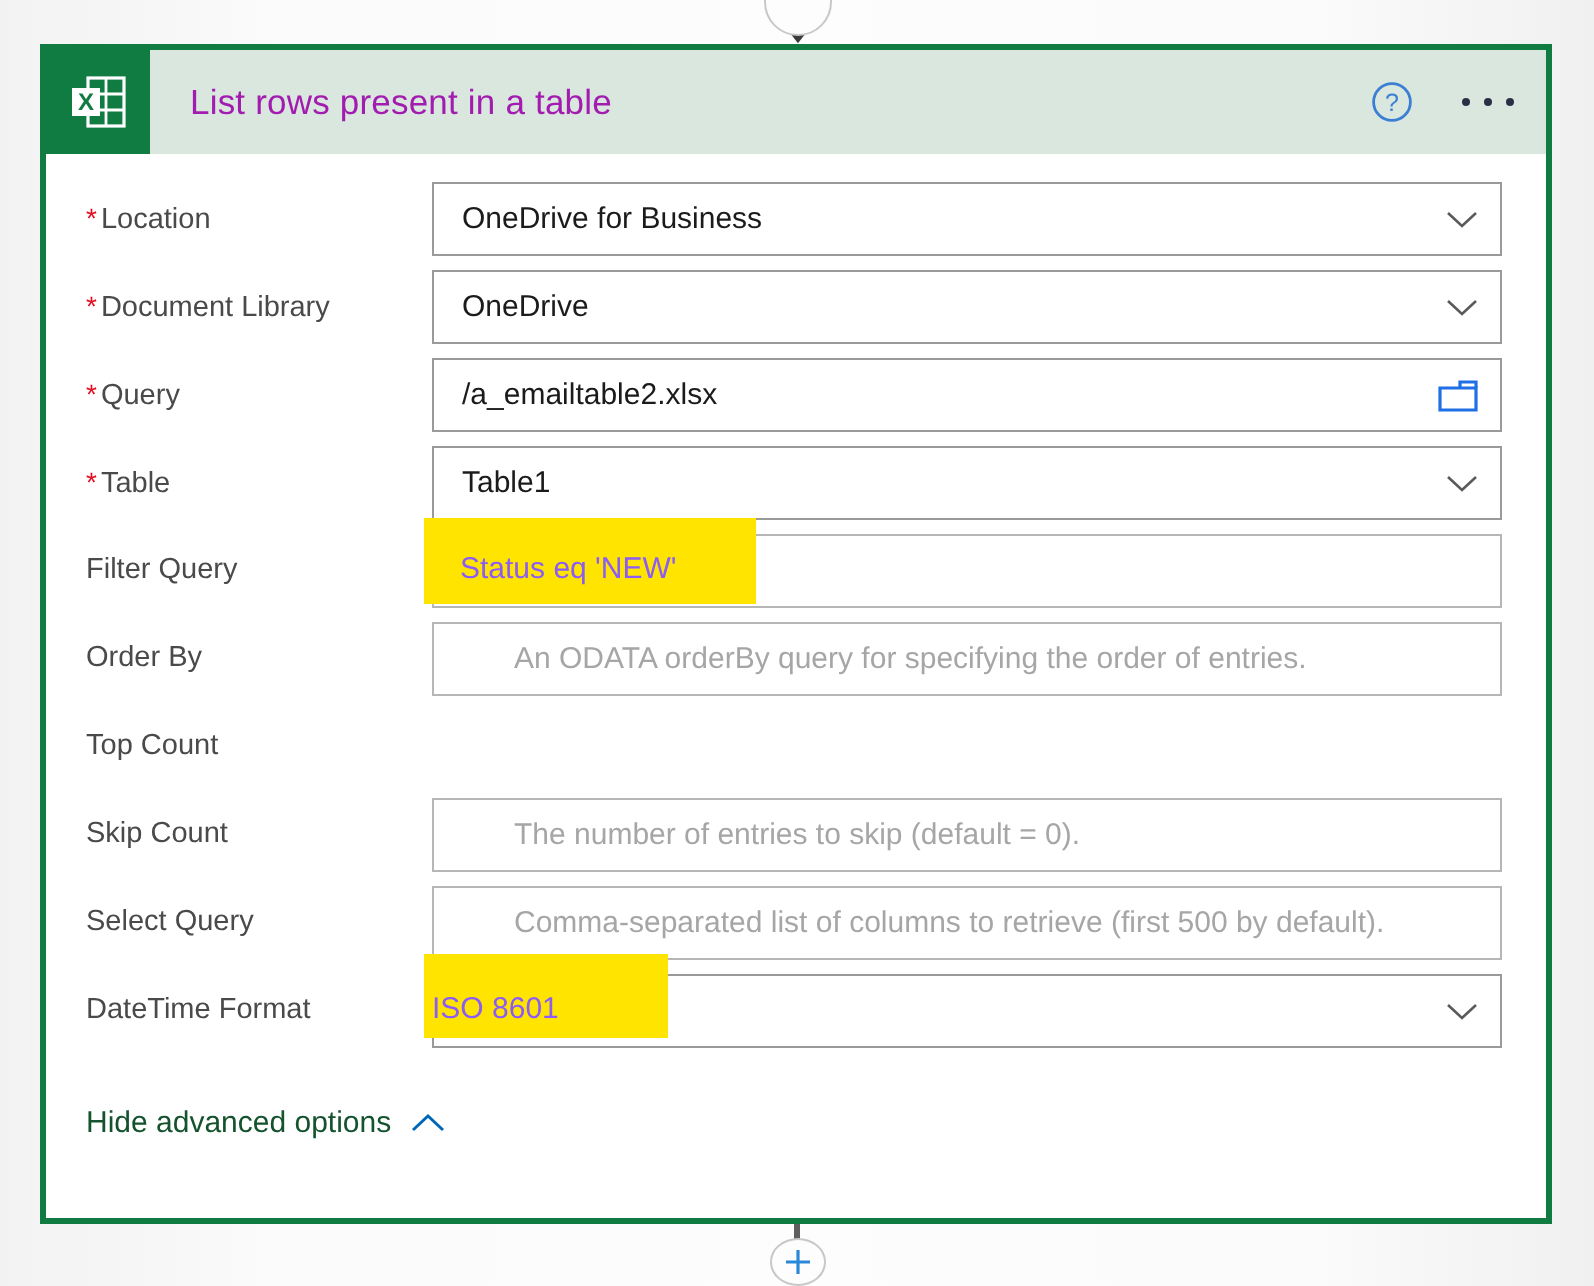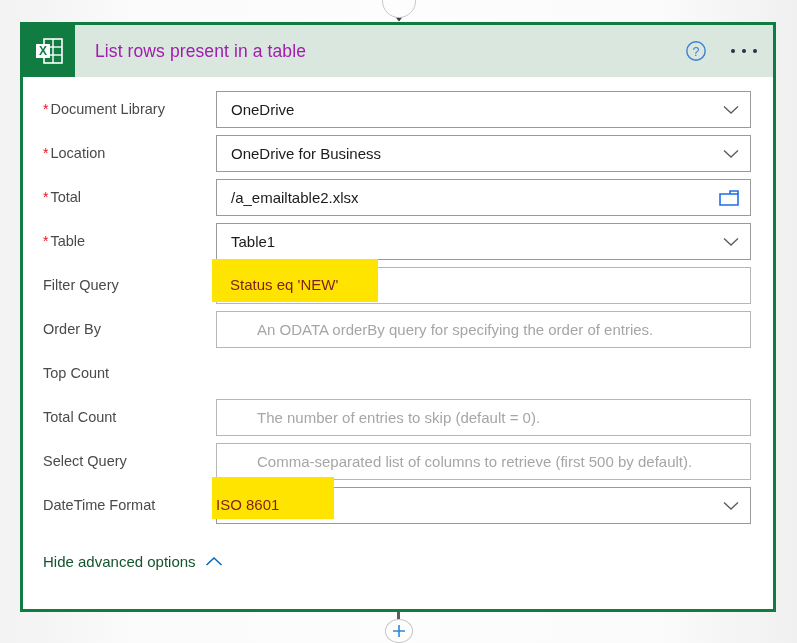--- a/index.html
+++ b/index.html
@@ -175,21 +175,21 @@
   .highlight-mark {
     position: absolute;
     background: #ffe400;
     z-index: 4;
     pointer-events: none;
   }
   .highlight-text {
     position: absolute;
     z-index: 5;
     font-size: 15px;
-    color: #7f1d1d;
+    color: #8b5cf6;
     white-space: nowrap;
     pointer-events: none;
   }
 
   
   .advanced-toggle {
     display: flex;
     align-items: center;
     gap: 9px;
     margin: 22px 0 0 2px;
@@ -262,45 +262,45 @@
           <i></i>
           <i></i>
       </span>
     </div>
   </div>
 
   <div class="card-body">
 
     <div class="form-row">
       <div class="field-label">
+        <span class="req">*</span><span>Location</span>
+      </div>
+      <div class="field-control">
+        <div class="field-box">OneDrive for Business</div>
+        <svg class="chevron-down-icon" width="16" height="10" viewBox="0 0 16 10">
+          <path d="M1 1.5 L8 8 L15 1.5" fill="none" stroke="#5a5a5a" stroke-width="1.3"></path>
+        </svg>
+      </div>
+    </div>
+
+    <div class="form-row">
+      <div class="field-label">
         <span class="req">*</span><span>Document Library</span>
       </div>
       <div class="field-control">
         <div class="field-box">OneDrive</div>
         <svg class="chevron-down-icon" width="16" height="10" viewBox="0 0 16 10">
           <path d="M1 1.5 L8 8 L15 1.5" fill="none" stroke="#5a5a5a" stroke-width="1.3"></path>
         </svg>
       </div>
     </div>
 
     <div class="form-row">
       <div class="field-label">
-        <span class="req">*</span><span>Location</span>
-      </div>
-      <div class="field-control">
-        <div class="field-box">OneDrive for Business</div>
-        <svg class="chevron-down-icon" width="16" height="10" viewBox="0 0 16 10">
-          <path d="M1 1.5 L8 8 L15 1.5" fill="none" stroke="#5a5a5a" stroke-width="1.3"></path>
-        </svg>
-      </div>
-    </div>
-
-    <div class="form-row">
-      <div class="field-label">
-        <span class="req">*</span><span>Total</span>
+        <span class="req">*</span><span>Query</span>
       </div>
       <div class="field-control">
         <div class="field-box">/a_emailtable2.xlsx</div>
         <svg class="folder-icon" width="20" height="17" viewBox="0 0 20 17">
           <path d="M1 4.5 H19 V15.5 H1 Z" fill="none" stroke="#1f6fe5" stroke-width="1.6"></path>
           <path d="M11 4.5 V1.5 H19 V4.5" fill="none" stroke="#1f6fe5" stroke-width="1.6"></path>
         </svg>
       </div>
     </div>
 
@@ -339,21 +339,21 @@
     </div>
 
     <div class="form-row">
       <div class="field-label">
         <span>Top Count</span>
       </div>
     </div>
 
     <div class="form-row">
       <div class="field-label">
-        <span>Total Count</span>
+        <span>Skip Count</span>
       </div>
       <div class="field-control">
         <div class="field-box thin-border">
           <span class="ph">The number of entries to skip (default = 0).</span>
         </div>
       </div>
     </div>
 
     <div class="form-row">
       <div class="field-label">

